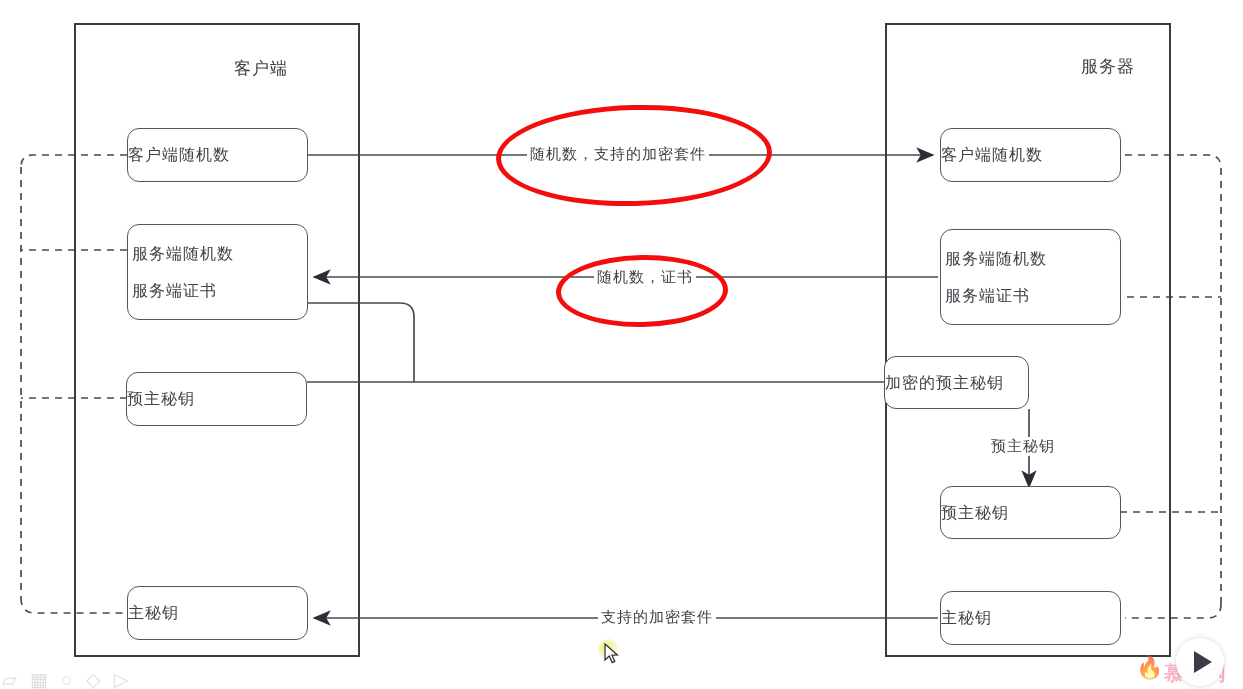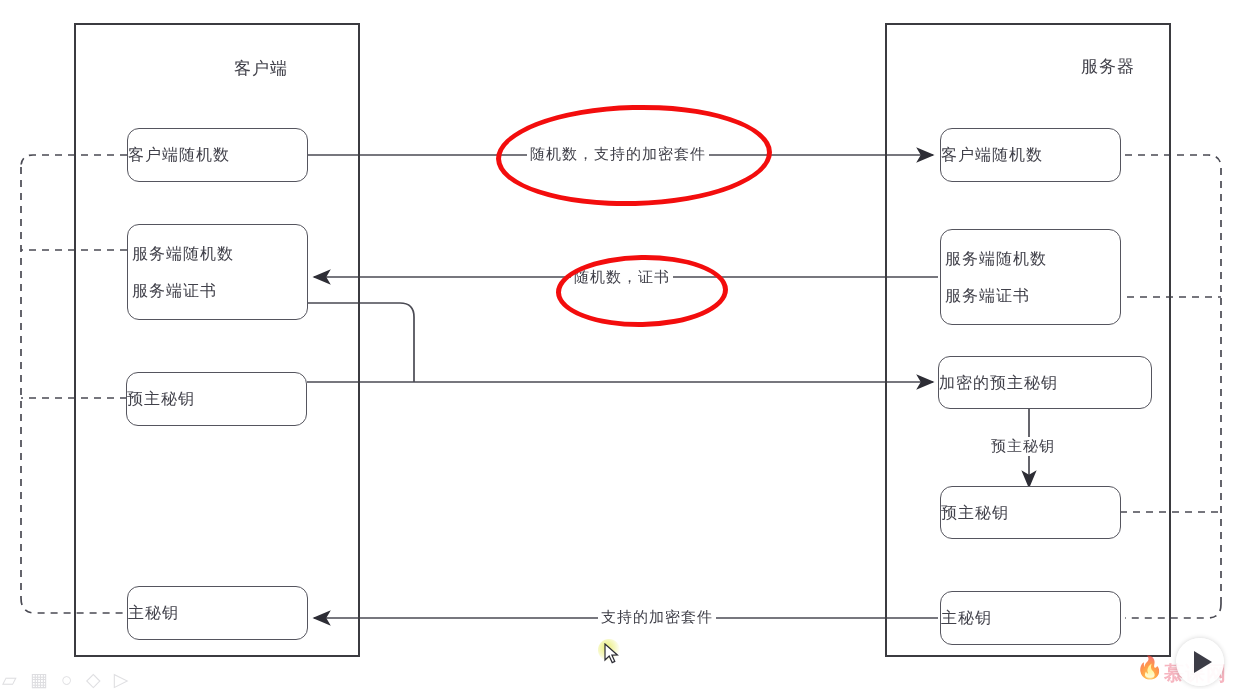--- a/index.html
+++ b/index.html
@@ -212,35 +212,35 @@
 
   <div class="node" style="left:940px; top:128px; width:181px; height:54px;">
     <span class="line">客户端随机数</span>
   </div>
 
   <div class="node two-line" style="left:940px; top:229px; width:181px; height:96px;">
     <span class="line">服务端随机数</span>
     <span class="line">服务端证书</span>
   </div>
 
-  <div class="node" style="left:938px; top:356px; width:214px; height:53px;">
+  <div class="node" style="left:884px; top:356px; width:145px; height:53px;">
     <span class="line">加密的预主秘钥</span>
   </div>
 
   <div class="node" style="left:940px; top:486px; width:181px; height:53px;">
     <span class="line">预主秘钥</span>
   </div>
 
   <div class="node" style="left:940px; top:591px; width:181px; height:54px;">
     <span class="line">主秘钥</span>
   </div>
 
   <div class="edge-label" style="left:527px; top:145px;">随机数，支持的加密套件</div>
 
-  <div class="edge-label" style="left:571px; top:268px;">随机数，证书</div>
+  <div class="edge-label" style="left:594px; top:268px;">随机数，证书</div>
 
   <div class="edge-label" style="left:988px; top:437px;">预主秘钥</div>
 
   <div class="edge-label" style="left:598px; top:608px;">支持的加密套件</div>
 
   <div class="annot-oval" style="left:496px; top:105px; width:276px; height:101px; transform: rotate(-1.5deg);"></div>
 
   <div class="annot-oval" style="left:556px; top:255px; width:172px; height:72px; transform: rotate(-1deg);"></div>
 
   <div id="cursor" style="left:598px; top:639px;">

